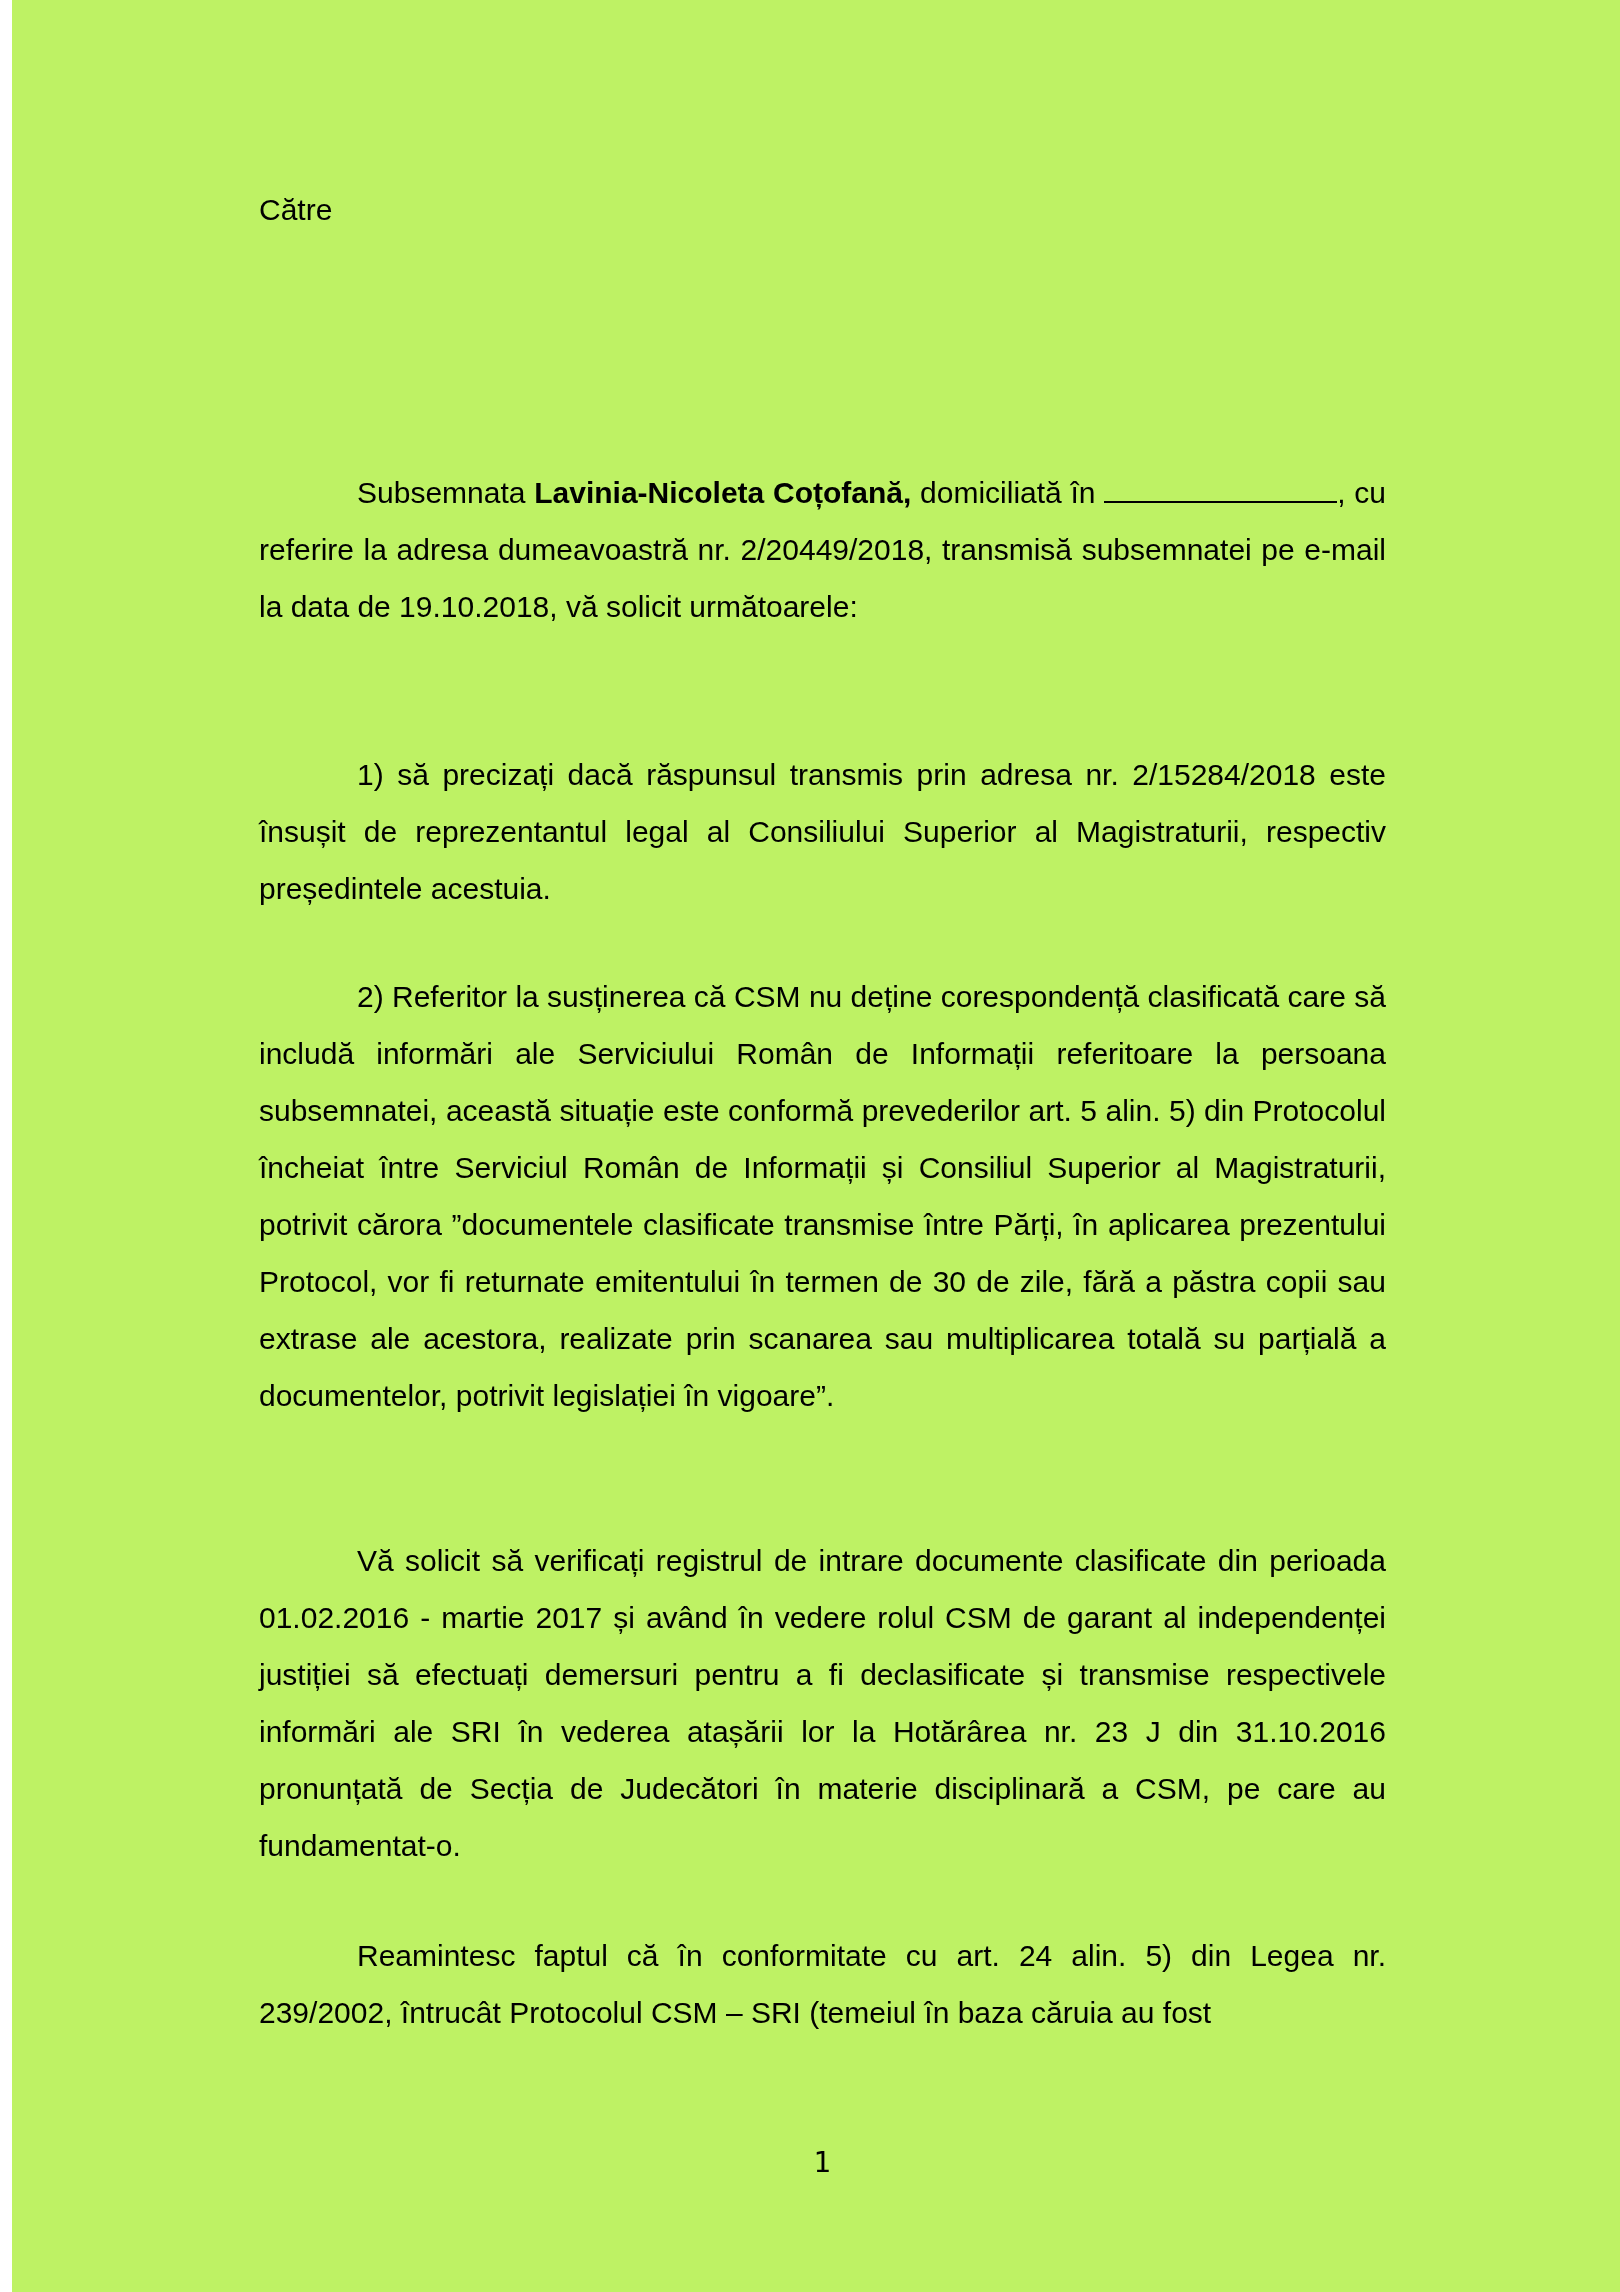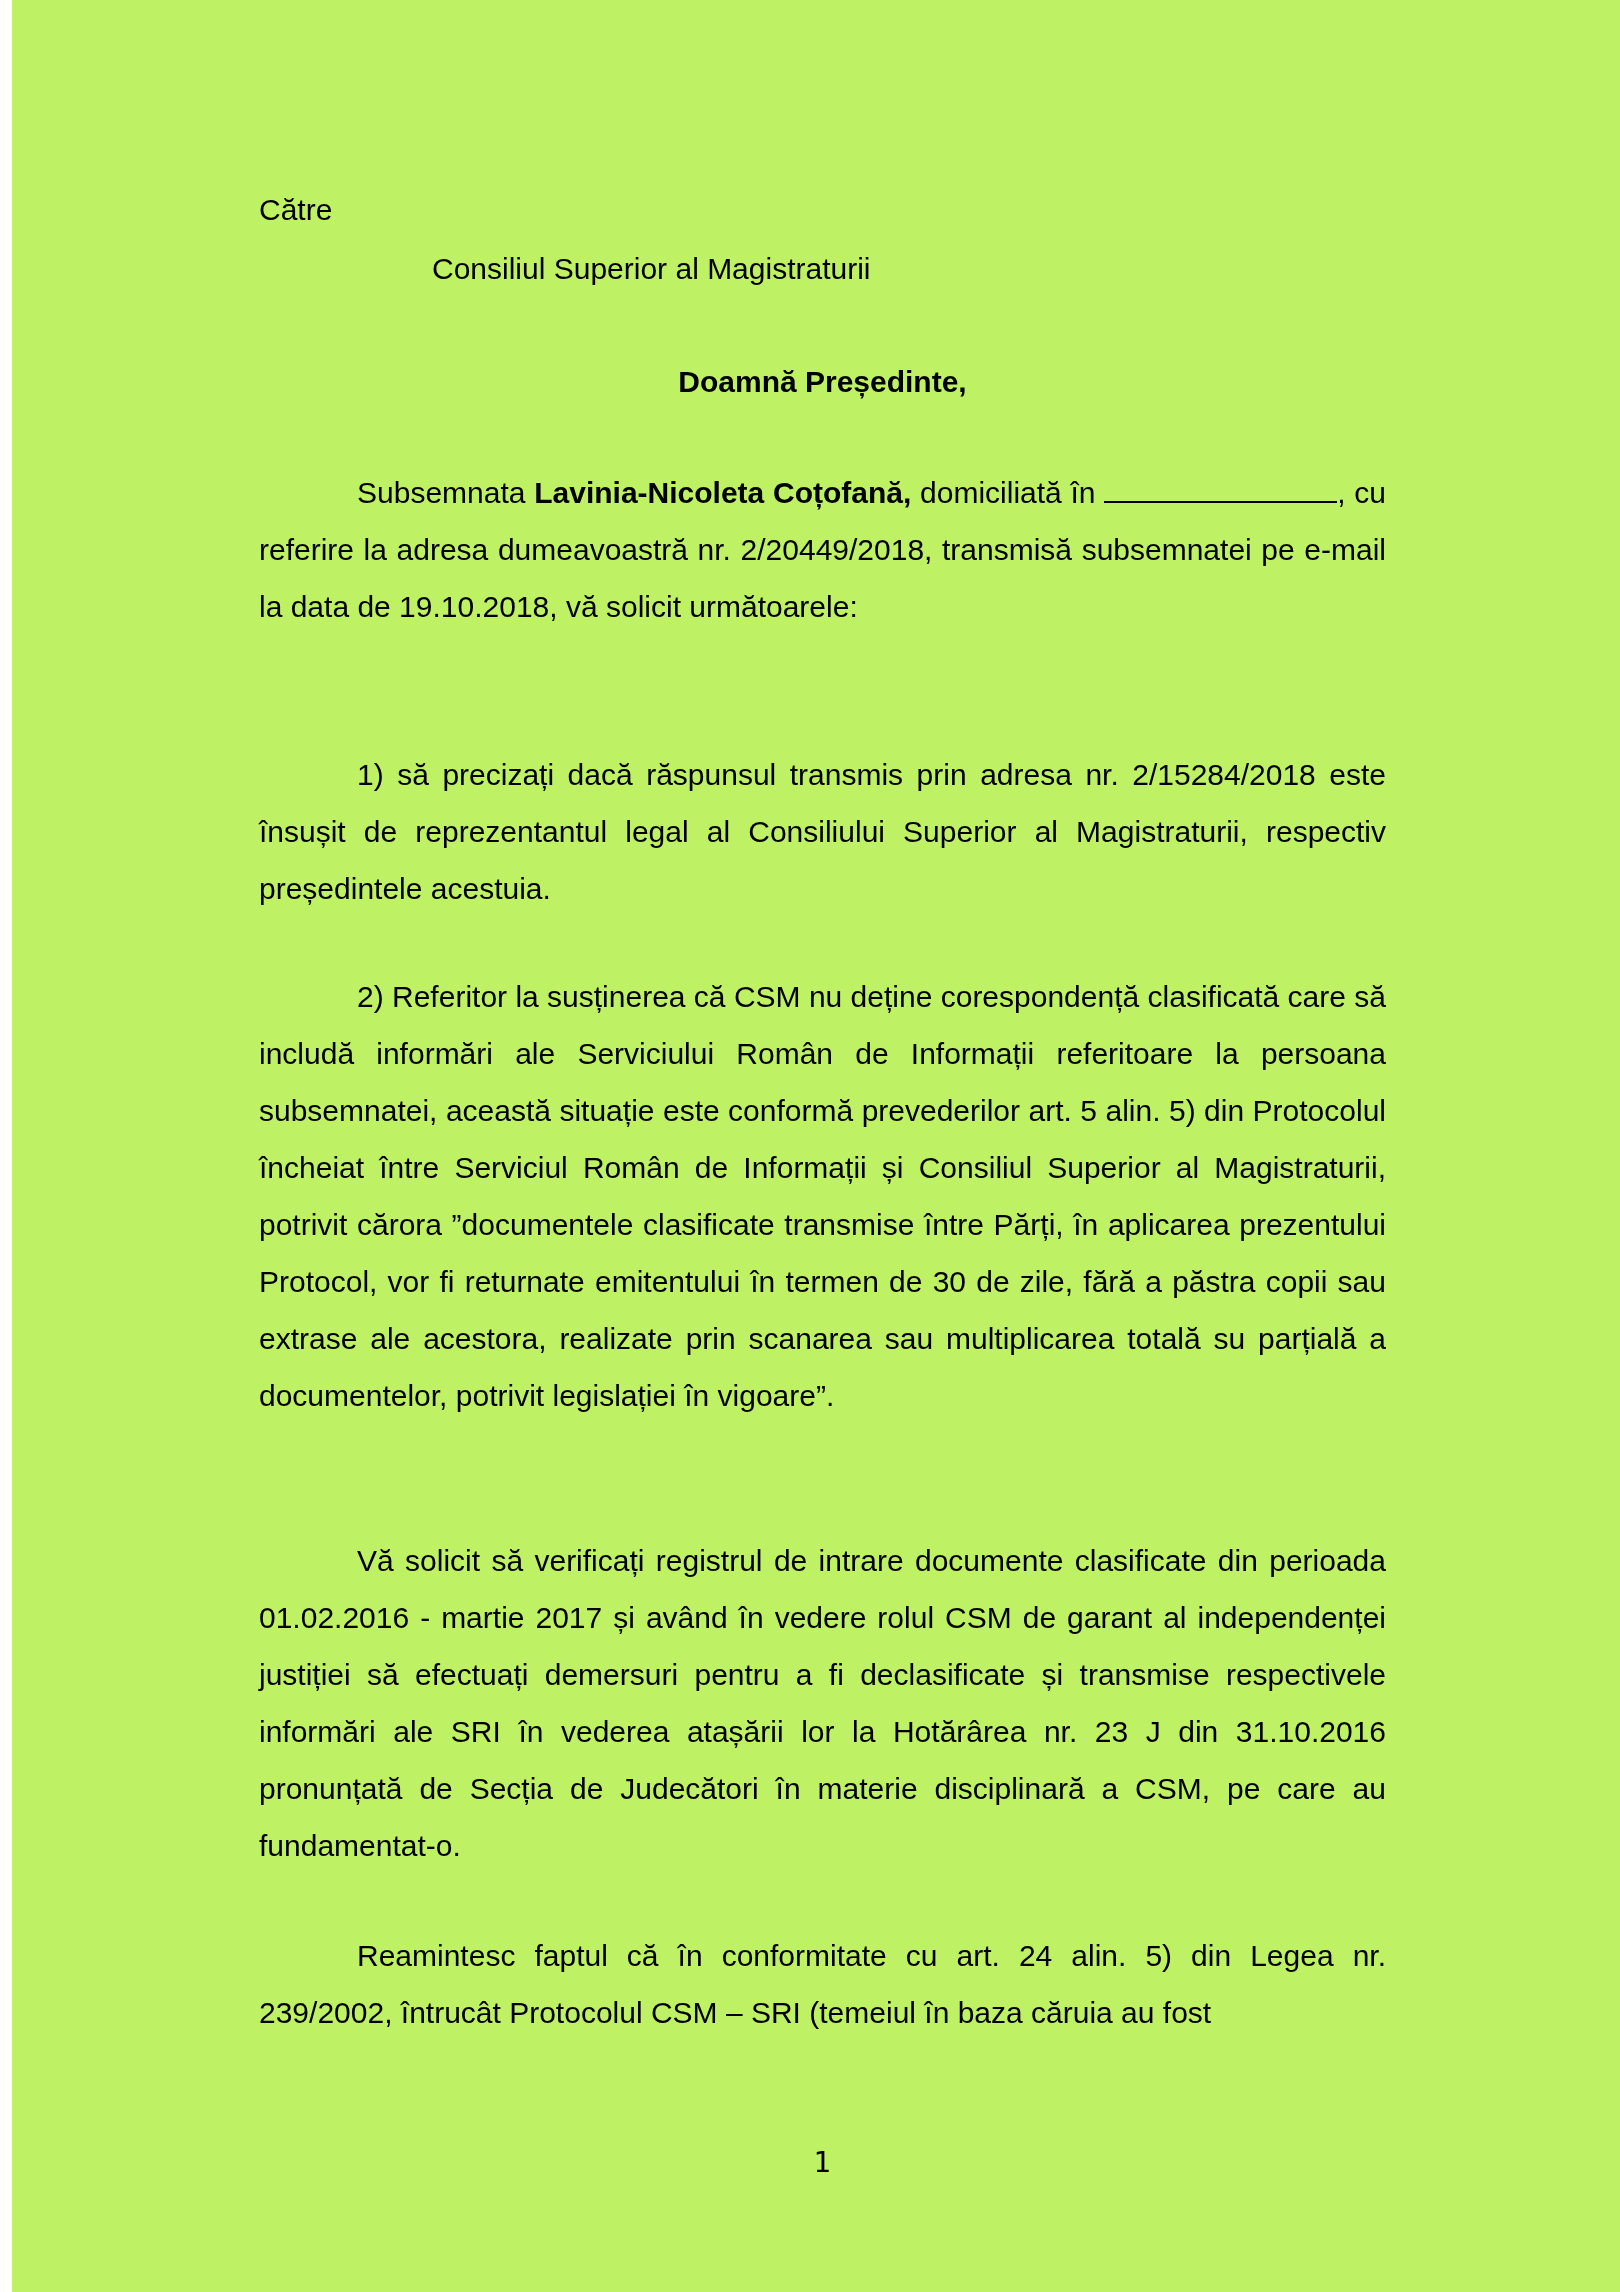--- a/index.html
+++ b/index.html
@@ -14,23 +14,21 @@
   .pagenum { position: absolute; left: 0; width: 1620px; text-align: center; top: 2143px;
              font-family: "DejaVu Sans Mono", monospace; font-size: 29px; line-height: 39px; }
 </style>
 </head>
 <body>
 
 <div class="page">
 
   <div class="txt line" style="left:247px; top:181px;">Către</div>
 
-  <div class="txt line" style="left:420px; top:240px;">Consiliul Superior al Magistraturii</div>
 
-  <div class="txt line bold" style="left:247px; width:1127px; text-align:center; top:353px;">Doamnă Președinte,</div>
 
   <div class="txt block indent" style="top:464px;"><span>Subsemnata </span><span class="bold">Lavinia-Nicoleta Coțofană,</span><span> domiciliată în </span><span class="blank"></span><span>, cu referire la adresa dumeavoastră nr. 2/20449/2018, transmisă subsemnatei pe e-mail la data de 19.10.2018, vă solicit următoarele:</span></div>
 
   <div class="txt block indent" style="top:746px;">1) să precizați dacă răspunsul transmis prin adresa nr. 2/15284/2018 este însușit de reprezentantul legal al Consiliului Superior al Magistraturii, respectiv președintele acestuia.</div>
 
   <div class="txt block indent" style="top:968px;">2) Referitor la susținerea că CSM nu deține corespondență clasificată care să includă informări ale Serviciului Român de Informații referitoare la persoana subsemnatei, această situație este conformă prevederilor art. 5 alin. 5) din Protocolul încheiat între Serviciul Român de Informații și Consiliul Superior al Magistraturii, potrivit cărora ”documentele clasificate transmise între Părți, în aplicarea prezentului Protocol, vor fi returnate emitentului în termen de 30 de zile, fără a păstra copii sau extrase ale acestora, realizate prin scanarea sau multiplicarea totală su parțială a documentelor, potrivit legislației în vigoare”.</div>
 
   <div class="txt block indent" style="top:1532px;">Vă solicit să verificați registrul de intrare documente clasificate din perioada 01.02.2016 - martie 2017 și având în vedere rolul CSM de garant al independenței justiției să efectuați demersuri pentru a fi declasificate și transmise respectivele informări ale SRI în vederea atașării lor la Hotărârea nr. 23 J din 31.10.2016 pronunțată de Secția de Judecători în materie disciplinară a CSM, pe care au fundamentat-o.</div>
 
   <div class="txt block indent" style="top:1927px;">Reamintesc faptul că în conformitate cu art. 24 alin. 5) din Legea nr. 239/2002, întrucât Protocolul CSM – SRI (temeiul în baza căruia au fost</div>

